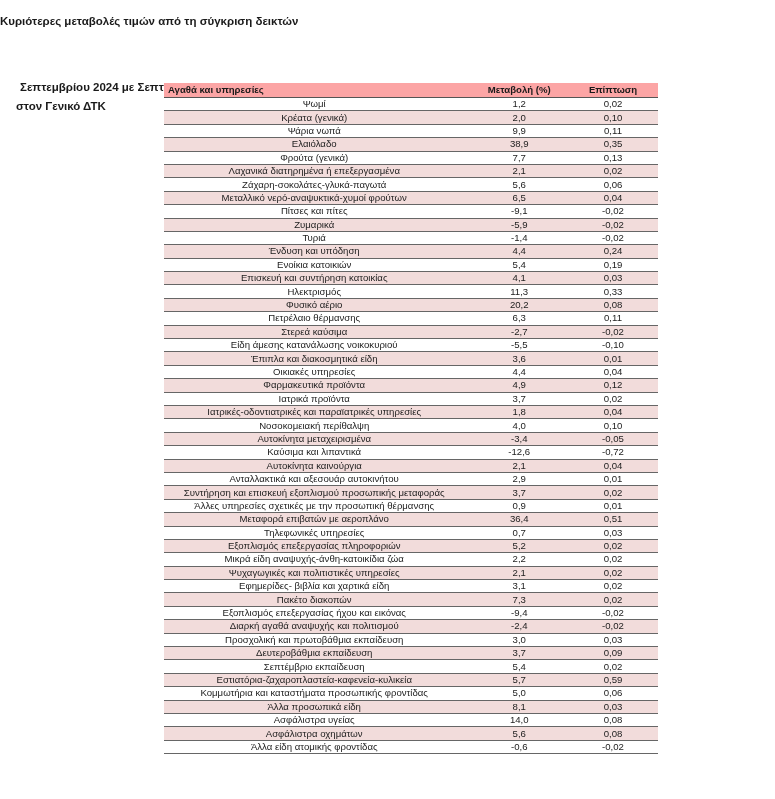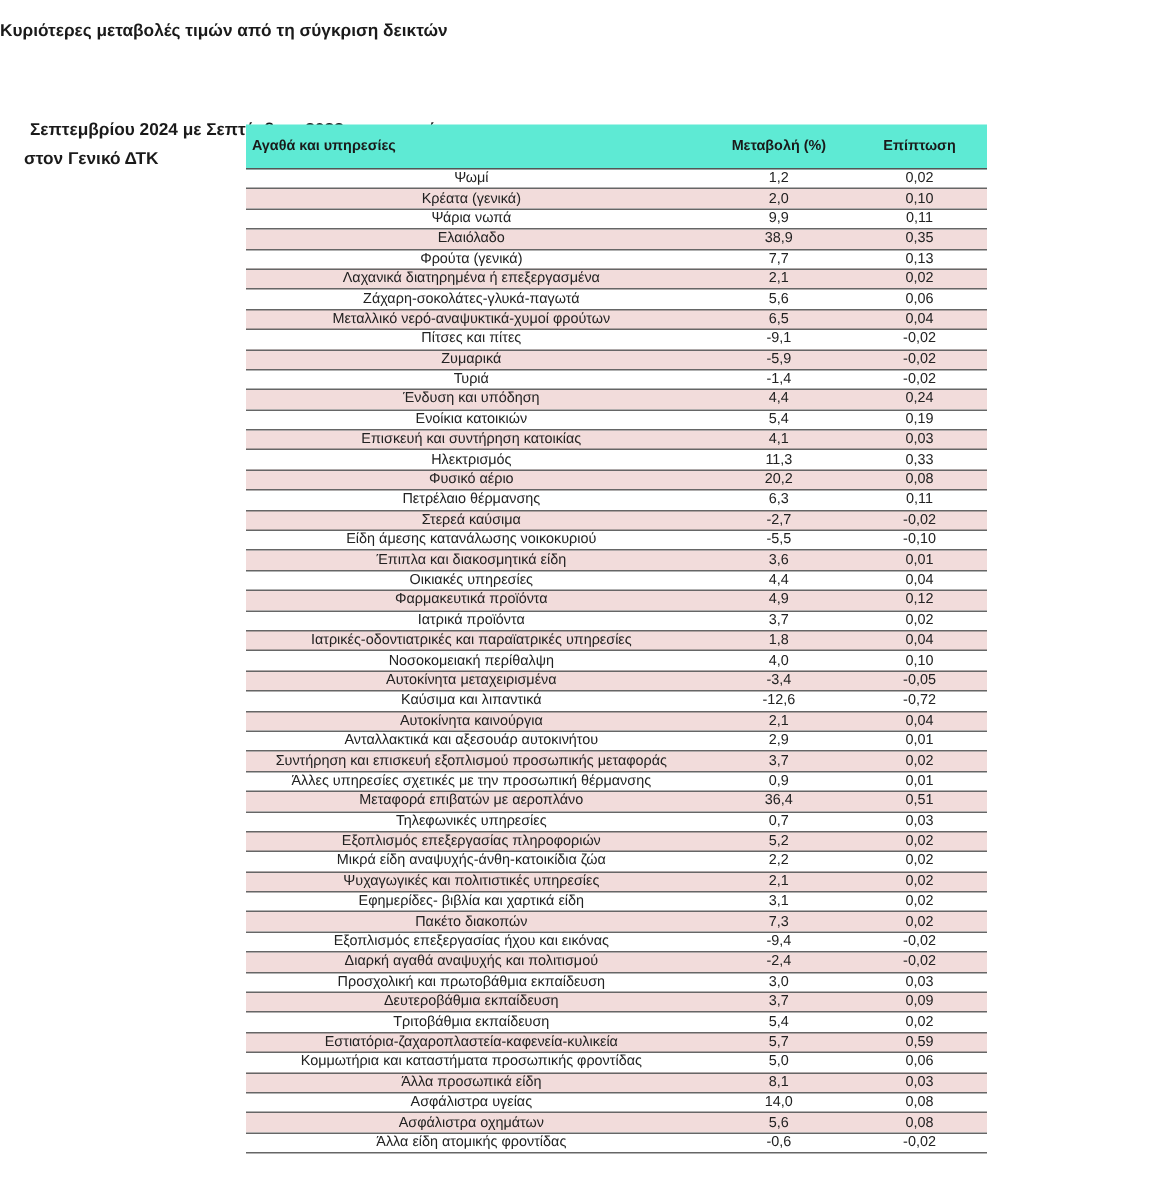--- a/index.html
+++ b/index.html
@@ -13,22 +13,22 @@
     }
     .title-block .l1 { padding-right: 20px; }
     .title-block .l2 { padding-left: 20px; margin-top: 47px; }
     .title-block .l3 { padding-left: 16px; }
     table {
       position: absolute; left: 164px; top: 83px; width: 494px;
       border-collapse: collapse; font-size: 9.6px;
     }
     th, td { padding: 0 4px; height: 12.4px; line-height: 12px; white-space: nowrap; }
     thead th {
-      background: #5eead4; font-weight: bold; color: #1a1a1a;
-      border-bottom: 1.5px solid #555; height: 29px;
+      background: #fca5a5; font-weight: bold; color: #1a1a1a;
+      border-bottom: 1.5px solid #555; height: 14px;
     }
     thead th.name { text-align: left; }
     thead th.num { text-align: center; }
     tbody td { border-bottom: 1.2px solid #666; }
     tbody tr:nth-child(even) td { background: #f2dcdb; }
     tbody tr:nth-child(odd) td { background: #ffffff; }
     td.name { text-align: center; width: 300px; }
     td.change { text-align: center; width: 96px; padding-left: 10px; }
     td.impact { text-align: center; width: 90px; }
     th.change { padding-left: 10px; }
@@ -255,21 +255,21 @@
         <td class="name">Προσχολική και πρωτοβάθμια εκπαίδευση</td>
         <td class="change">3,0</td>
         <td class="impact">0,03</td>
       </tr>
       <tr>
         <td class="name">Δευτεροβάθμια εκπαίδευση</td>
         <td class="change">3,7</td>
         <td class="impact">0,09</td>
       </tr>
       <tr>
-        <td class="name">Τριτοβάθμια εκπαίδευση</td>
+        <td class="name">Σεπτέμβριο εκπαίδευση</td>
         <td class="change">5,4</td>
         <td class="impact">0,02</td>
       </tr>
       <tr>
         <td class="name">Εστιατόρια-ζαχαροπλαστεία-καφενεία-κυλικεία</td>
         <td class="change">5,7</td>
         <td class="impact">0,59</td>
       </tr>
       <tr>
         <td class="name">Κομμωτήρια και καταστήματα προσωπικής φροντίδας</td>

